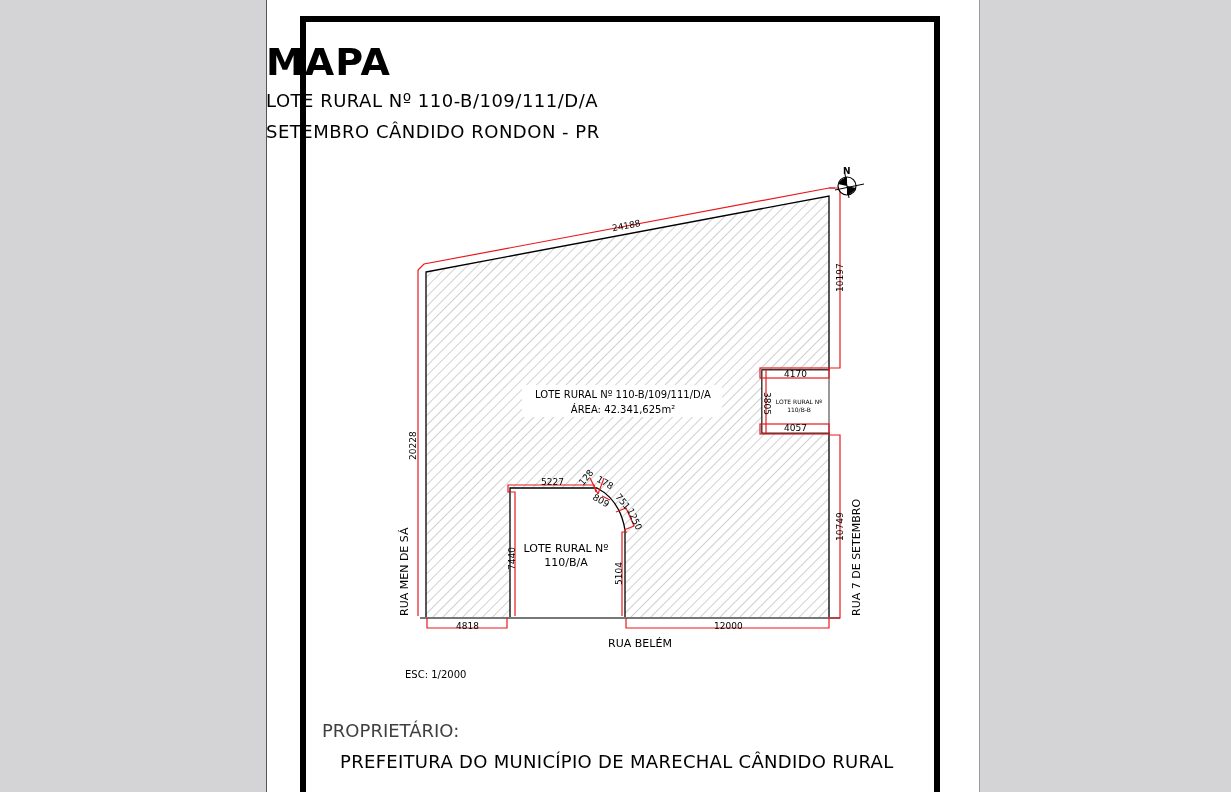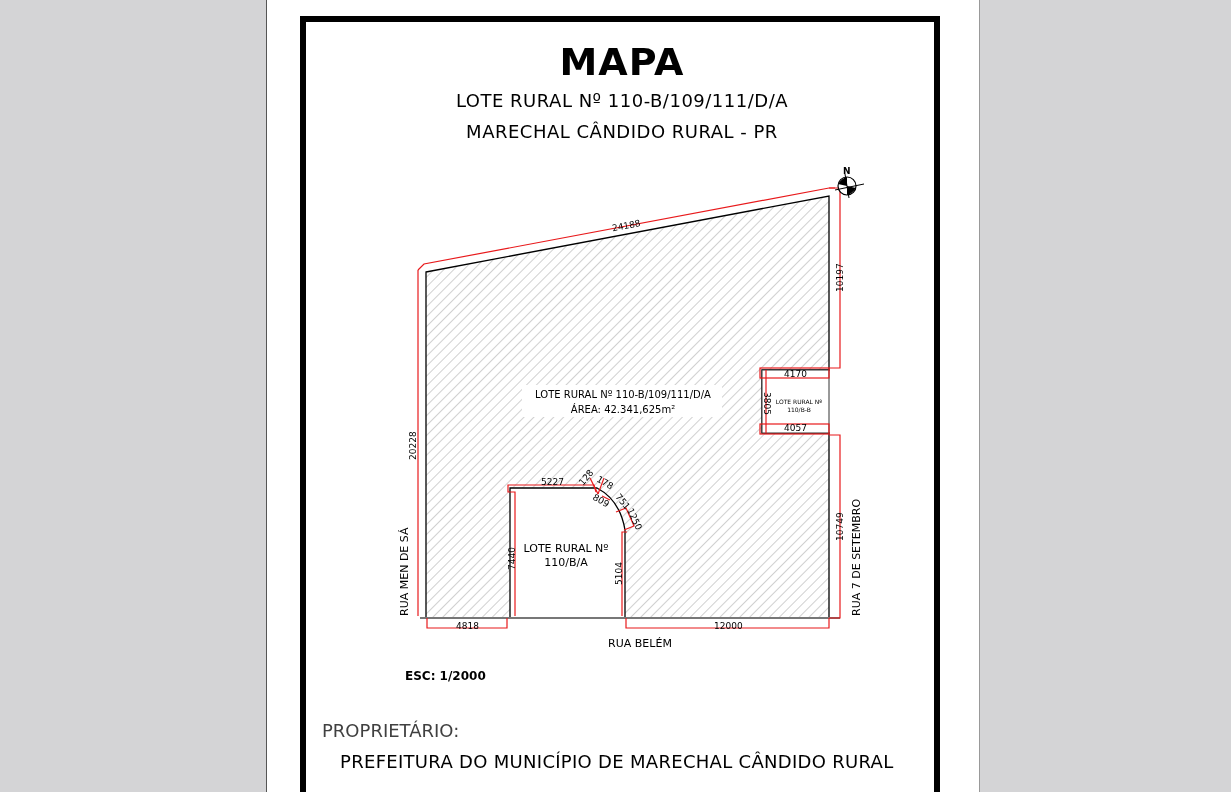--- a/index.html
+++ b/index.html
@@ -1,37 +1,37 @@
 <!DOCTYPE html>
 <html><head>
 <meta charset="utf-8">
 <style>
   html, body { margin:0; padding:0; }
   body { width:1231px; height:792px; background:#d4d4d6; position:relative; overflow:hidden; font-family:"DejaVu Sans", sans-serif; }
   .page { position:absolute; left:266px; top:0; width:712px; height:792px; background:#ffffff; border-left:1px solid #555; border-right:1px solid #999; }
   .frame { position:absolute; left:300px; top:16px; width:640px; height:800px; border:6px solid #000; border-bottom:none; box-sizing:border-box; }
-  .title { position:absolute; left:300px; width:752px; text-align:center; color:#000; }
+  .title { position:absolute; left:300px; width:752px; color:#000; }
   .t-main { top:40px; left:266px; width:712px; font-size:38px; font-weight:bold; letter-spacing:1px; }
   .t-sub { left:266px; width:712px; font-size:18px; letter-spacing:0.5px; }
   .t1 { top:90px; }
   .t2 { top:121px; }
   svg.map { position:absolute; left:0; top:0; }
   .owner-label { position:absolute; left:322px; top:720px; font-size:18px; color:#404040; }
   .owner-name { position:absolute; left:340px; top:751px; font-size:18px; color:#000; letter-spacing:0.3px; }
-  .scale { position:absolute; left:405px; top:669px; font-size:12px; color:#000;font-weight:bold; }
+  .scale { position:absolute; left:405px; top:669px; font-size:10px; color:#000; }
 </style>
 </head>
 <body>
 
 <div class="page"></div>
 <div class="frame"></div>
 
 <div class="title t-main">MAPA</div>
 <div class="title t-sub t1">LOTE RURAL Nº 110-B/109/111/D/A</div>
-<div class="title t-sub t2">MARECHAL CÂNDIDO RURAL - PR</div>
+<div class="title t-sub t2">SETEMBRO CÂNDIDO RONDON - PR</div>
 
 <svg class="map" width="1231" height="792" xmlns="http://www.w3.org/2000/svg">
   <defs>
     <pattern id="hatch" patternUnits="userSpaceOnUse" width="7" height="7" patternTransform="rotate(45)">
       <line x1="0" y1="0" x2="0" y2="7" stroke="#8a8a8a" stroke-width="0.8"></line>
     </pattern>
   </defs>
 
   <path d="M426,272 L829,196 L829,370 L762,370 L762,433 L829,433 L829,618 L625,618 L625,530 Q620,500 597,488 L510,488 L510,618 L426,618 Z" fill="url(#hatch)" stroke="#000" stroke-width="1.3"></path>
 

